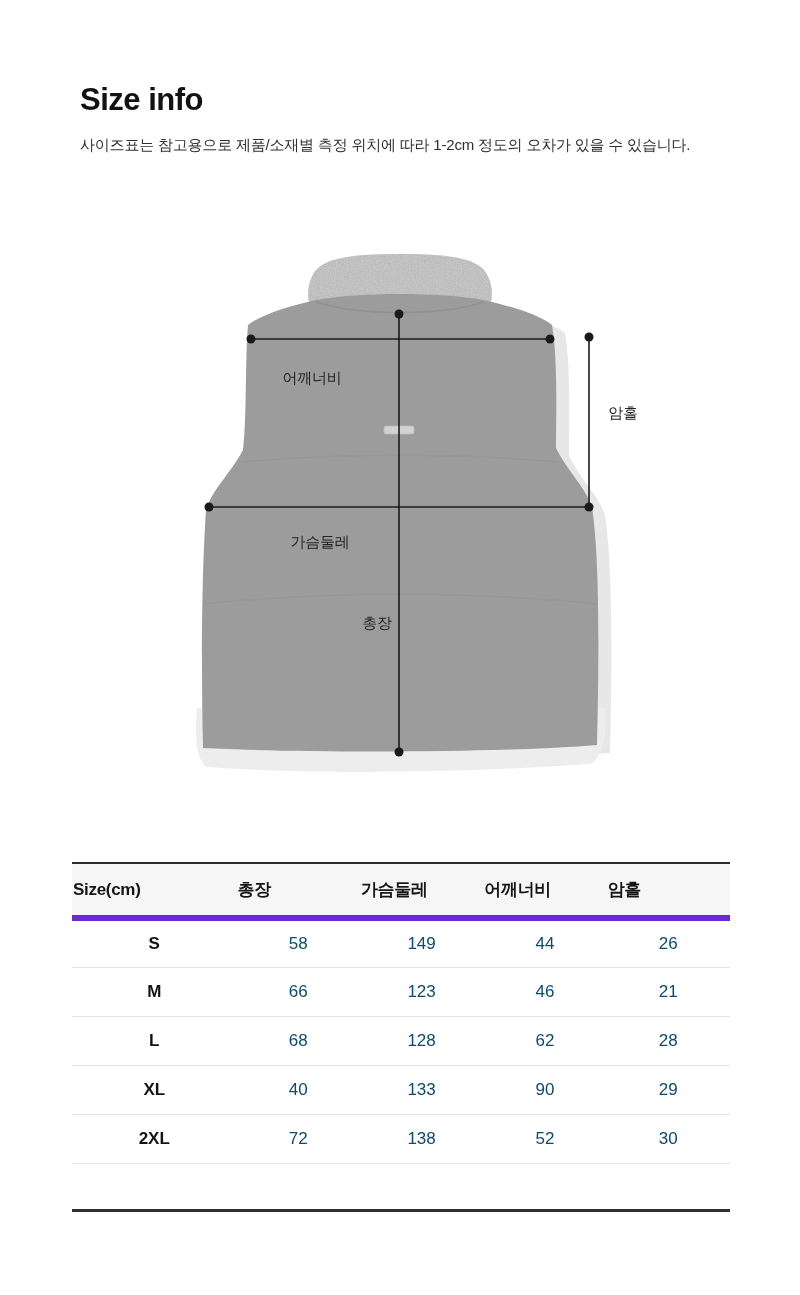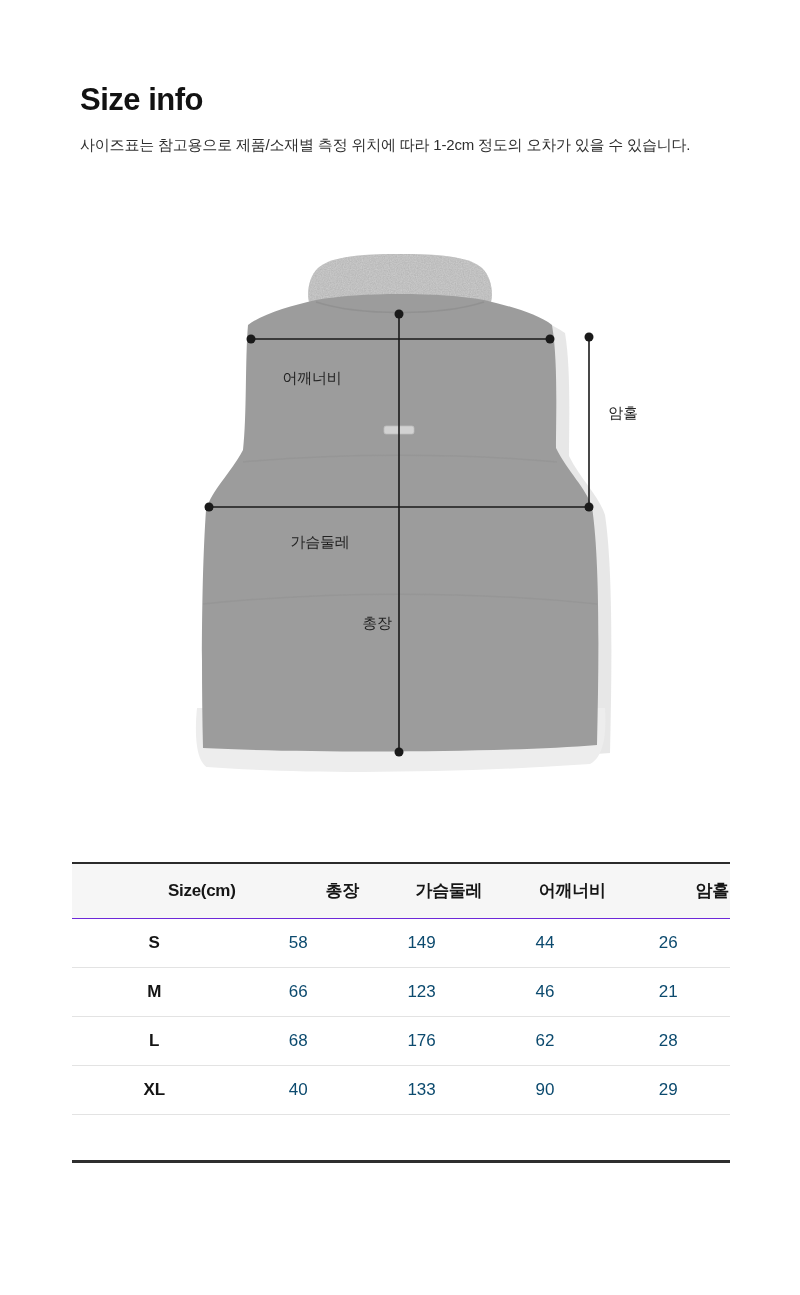--- a/index.html
+++ b/index.html
@@ -24,22 +24,22 @@
   .table-wrap{position:absolute;left:72px;top:862px;width:658px;}
   table.size-table{
     width:100%;border-collapse:collapse;table-layout:fixed;
     border-top:2px solid #2b2b2b;border-bottom:3px solid #2f2f2f;
     font-size:17px;
   }
   table.size-table col.c-size{width:25%;}
   table.size-table col.c-val{width:18.75%;}
   table.size-table thead tr{height:55px;background:#f6f6f6;}
   table.size-table thead th{
-    font-weight:700;color:#161616;text-align:right;
-    border-bottom:1px solid #6d28d9;letter-spacing:-0.3px;
+    font-weight:700;color:#161616;text-align:left;
+    border-bottom:6px solid #6d28d9;letter-spacing:-0.3px;
   }
   table.size-table tbody tr{height:49px;}
   table.size-table tbody td{
     text-align:center;vertical-align:middle;
     border-bottom:1px solid #e3e3e3;color:#0c4a6e;
   }
   table.size-table tbody td.size-cell{font-weight:700;color:#141414;}
   table.size-table tbody tr.spacer-row{height:47px;}
   table.size-table tbody tr.spacer-row td{border-bottom:none;}
 </style>
@@ -137,30 +137,37 @@
       <tr>
         <td class="size-cell">M</td>
         <td>66</td>
         <td>123</td>
         <td>46</td>
         <td>21</td>
       </tr>
       <tr>
         <td class="size-cell">L</td>
         <td>68</td>
-        <td>176</td>
+        <td>128</td>
         <td>62</td>
         <td>28</td>
       </tr>
       <tr>
         <td class="size-cell">XL</td>
         <td>40</td>
         <td>133</td>
         <td>90</td>
         <td>29</td>
+      </tr>
+      <tr>
+        <td class="size-cell">2XL</td>
+        <td>72</td>
+        <td>138</td>
+        <td>52</td>
+        <td>30</td>
       </tr>
       <tr class="spacer-row">
         <td></td>
         <td></td>
         <td></td>
         <td></td>
         <td></td>
       </tr>
     </tbody>
   </table>

